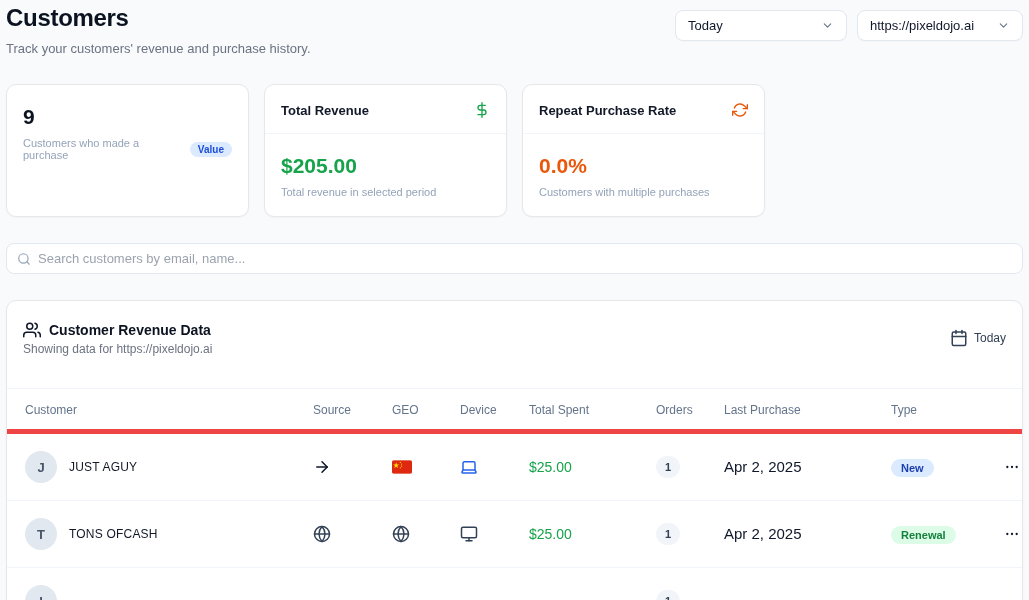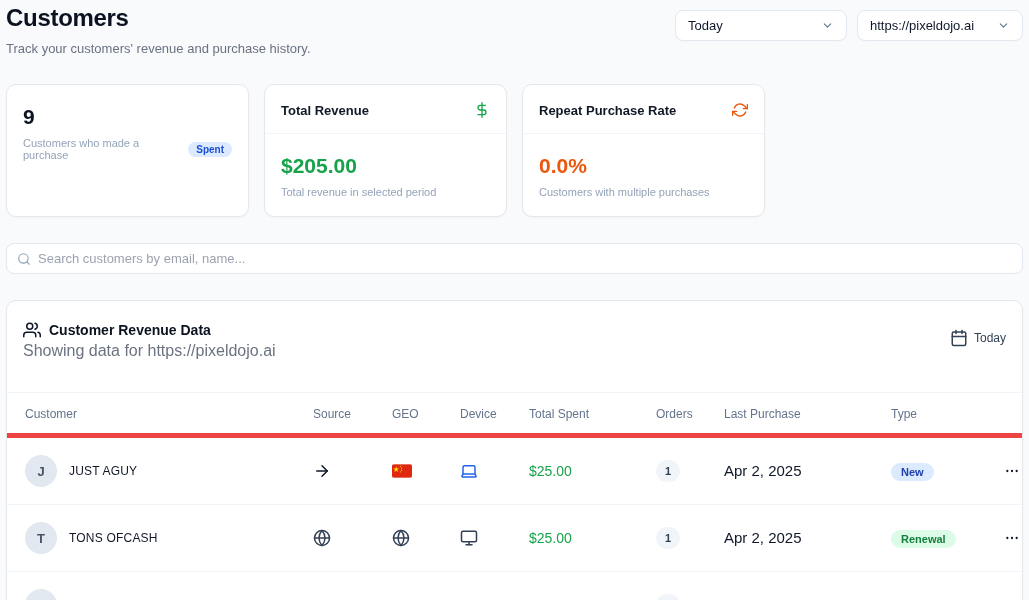--- a/index.html
+++ b/index.html
@@ -64,21 +64,21 @@
 
   
   .panel {
     margin-top: 26px; background: #fff; border: 1px solid #e5e7eb; border-radius: 10px;
     box-shadow: 0 1px 2px rgba(0,0,0,0.03); overflow: hidden;
   }
   .panel-head { display: flex; justify-content: space-between; align-items: flex-start; padding: 20px 16px 14px 16px; }
   .panel-title-row { display: flex; align-items: center; gap: 8px; }
   .panel-title-row svg { width: 16px; height: 16px; }
   .panel-title { font-size: 14px; font-weight: 700; color: #0b1220; }
-  .panel-subtitle { font-size: 16px; color: #6b7280; margin-top: 3px; }
+  .panel-subtitle { font-size: 12px; color: #6b7280; margin-top: 3px; }
   .panel-period { display: flex; align-items: center; gap: 6px; font-size: 12px; color: #334155; padding-top: 8px; }
   .panel-period svg { width: 14px; height: 14px; }
 
   
   table { width: 100%; border-collapse: collapse; table-layout: fixed; margin-top: 18px; }
   th {
     font-size: 12px; font-weight: 500; color: #64748b; text-align: left;
     padding: 14px 16px 12px 16px; border-bottom: 5px solid #ef4444; border-top: 1px solid #f1f5f9;
   }
   th:first-child { padding-left: 18px; }
@@ -142,21 +142,21 @@
       </div>
     </div>
   </div>
 
   <div class="stats">
     <div class="card">
       <div class="card-body">
         <div class="card-value" style="color: rgb(11, 18, 32);">9</div>
         <div class="card-sub-row">
           <span class="card-sub">Customers who made a purchase</span>
-          <span class="badge-active">Spent</span>
+          <span class="badge-active">Value</span>
         </div>
       </div>
     </div>
 
     <div class="card">
       <div class="card-head">
         <span class="card-label">Total Revenue</span>
         <span class="card-icon" style="color: rgb(22, 163, 74);">
             <svg xmlns="http://www.w3.org/2000/svg" viewBox="0 0 24 24" fill="none" stroke="currentColor" stroke-width="2" stroke-linecap="round" stroke-linejoin="round">
               <line x1="12" y1="1" x2="12" y2="23"></line>

